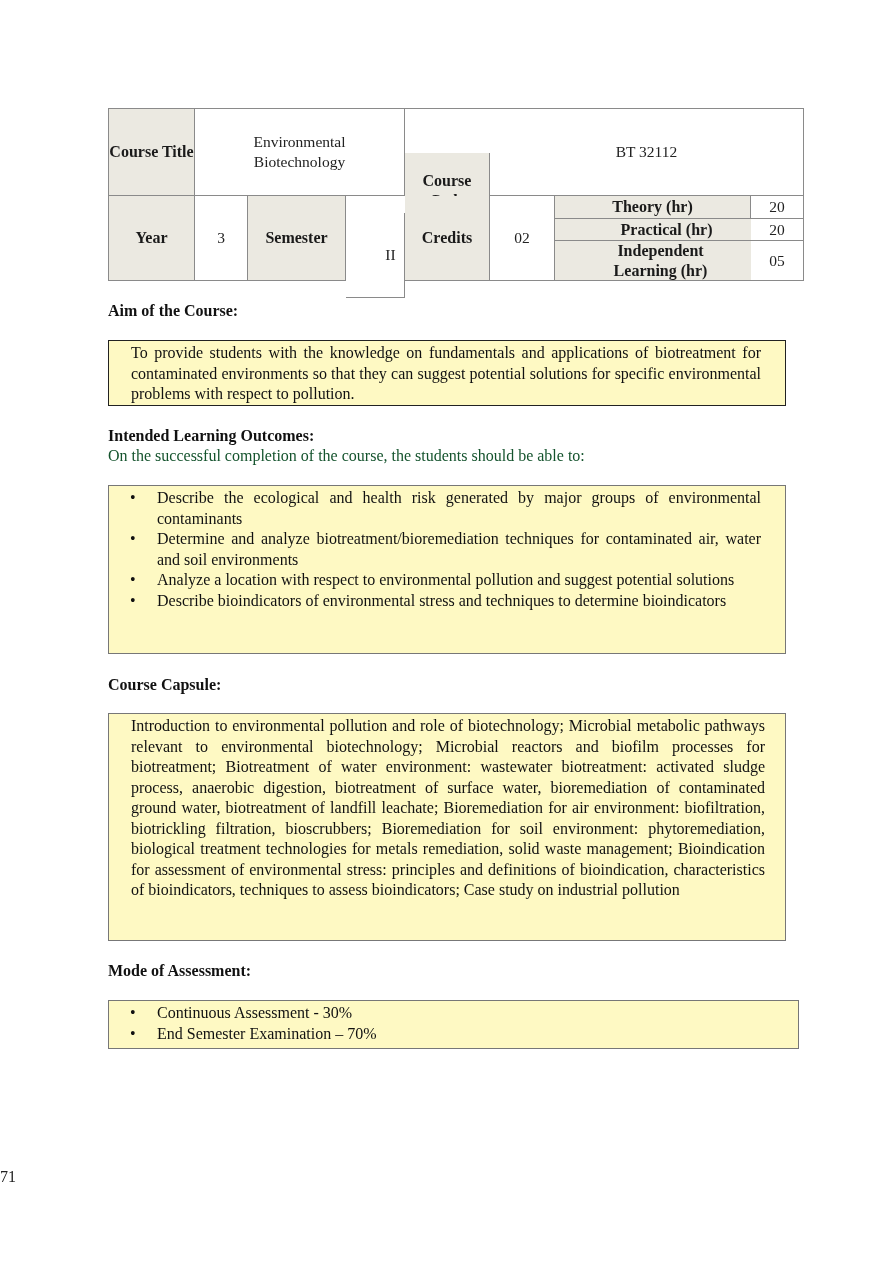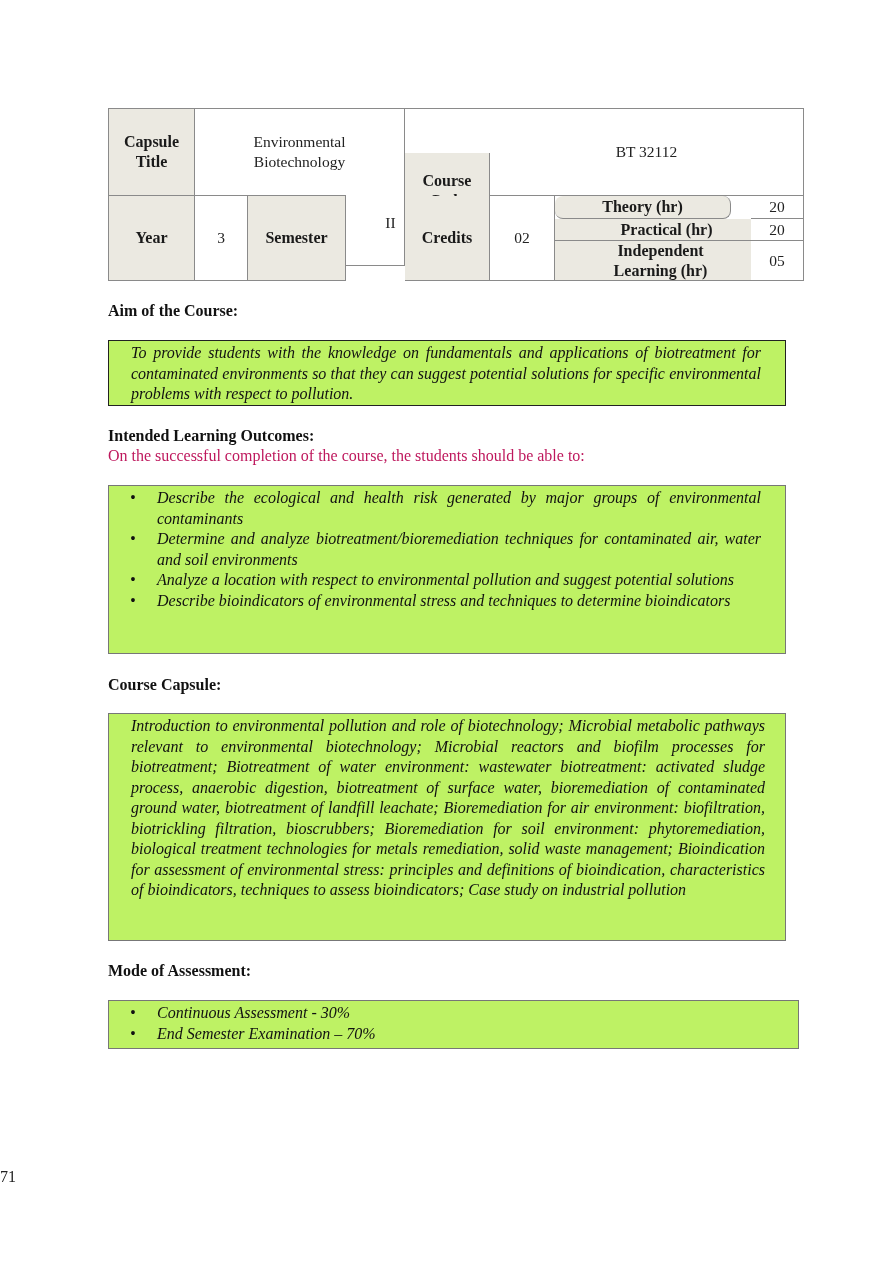--- a/index.html
+++ b/index.html
@@ -11,53 +11,53 @@
           text-align:center; font-family:"Liberation Serif",serif; font-size:15.5px; line-height:20px;
           border-right:1px solid #8a8a8a; border-bottom:1px solid #8a8a8a; }
   .hd { background:#ebe9e1; font-weight:bold; font-size:16px; }
   .val { background:#ffffff; color:#222; }
   .tbl { position:absolute; left:108px; top:108px; width:696px; height:173px;
          border-top:1px solid #8a8a8a; border-left:1px solid #8a8a8a; box-sizing:border-box; }
 
   .heading { position:absolute; left:108px; font-family:"Liberation Serif",serif; font-weight:bold;
              font-size:16px; line-height:20px; color:#111; }
   .plain { position:absolute; left:108px; font-family:"Liberation Serif",serif;
-           font-size:16px; line-height:20px; color:#be185d; }
+           font-size:16px; line-height:20px; color:#14532d; }
 
-  .box { position:absolute; box-sizing:border-box; border:1px solid #777; background:#bef264;font-style:italic; }
+  .box { position:absolute; box-sizing:border-box; border:1px solid #777; background:#fef9c3; }
   .box.dark { border:1.5px solid #222; }
   .para { font-family:"Liberation Serif",serif; font-size:16px; line-height:20.5px; text-align:justify;
           text-align-last:left; color:#111; margin:0; }
 
   ul.blist { list-style:none; margin:0; padding:0; }
   ul.blist li { position:relative; padding-left:48px; font-family:"Liberation Serif",serif; font-size:16px;
                 line-height:20.5px; text-align:justify; text-align-last:left; color:#111; margin:0; }
   ul.blist li .bullet { position:absolute; left:21px; top:0; font-size:16px; }
 
   .pagenum { position:absolute; left:0; width:893px; top:1168px; text-align:left;
              font-family:"Liberation Serif",serif; font-size:16px; color:#222; }
 </style>
 </head>
 <body>
 
 <div class="tbl">
 
-  <div class="cell hd" style="left:0;top:0;width:86px;height:87px;">Capsule Title</div>
+  <div class="cell hd" style="left:0;top:0;width:86px;height:87px;">Course Title</div>
   <div class="cell val" style="left:86px;top:0;width:210px;height:87px;padding:0 40px;">Environmental Biotechnology</div>
   <div class="cell hd" style="left:296px;top:0;width:85px;height:76px;padding:0 14px;margin-top:44px;">Course Code</div>
   <div class="cell val" style="left:381px;top:0;width:314px;height:87px;">BT 32112</div>
 
   <div class="cell hd" style="left:0;top:87px;width:86px;height:85px;">Year</div>
   <div class="cell val" style="left:86px;top:87px;width:53px;height:85px;">3</div>
   <div class="cell hd" style="left:139px;top:87px;width:98px;height:85px;">Semester</div>
-  <div class="cell val" style="left:237px;top:72px;width:59px;height:85px;padding-left:31px;">II</div>
+  <div class="cell val" style="left:237px;top:104px;width:59px;height:85px;padding-left:31px;">II</div>
   <div class="cell hd" style="left:296px;top:87px;width:85px;height:85px;">Credits</div>
   <div class="cell val" style="left:381px;top:87px;width:65px;height:85px;">02</div>
 
-  <div class="cell hd" style="left:446px;top:87px;width:176px;height:23px;border-radius:8px;">Theory (hr)</div>
+  <div class="cell hd" style="left:446px;top:87px;width:196px;height:23px;">Theory (hr)</div>
   <div class="cell val" style="left:642px;top:87px;width:53px;height:23px;">20</div>
   <div class="cell hd" style="left:446px;top:110px;width:224px;height:22px;">Practical (hr)</div>
   <div class="cell val" style="left:642px;top:110px;width:53px;height:22px;">20</div>
   <div class="cell hd" style="left:446px;top:132px;width:212px;height:40px;padding:0 40px;">Independent Learning (hr)</div>
   <div class="cell val" style="left:642px;top:132px;width:53px;height:40px;">05</div>
 </div>
 
 <div class="heading" style="top:301px;">Aim of the Course:</div>
 <div class="box dark" style="left:108px;top:340px;width:678px;height:66px;padding:2px 24px 0 22px;">
   <p class="para">To provide students with the knowledge on fundamentals and applications of biotreatment for contaminated environments so that they can suggest potential solutions for specific environmental problems with respect to pollution.</p>

